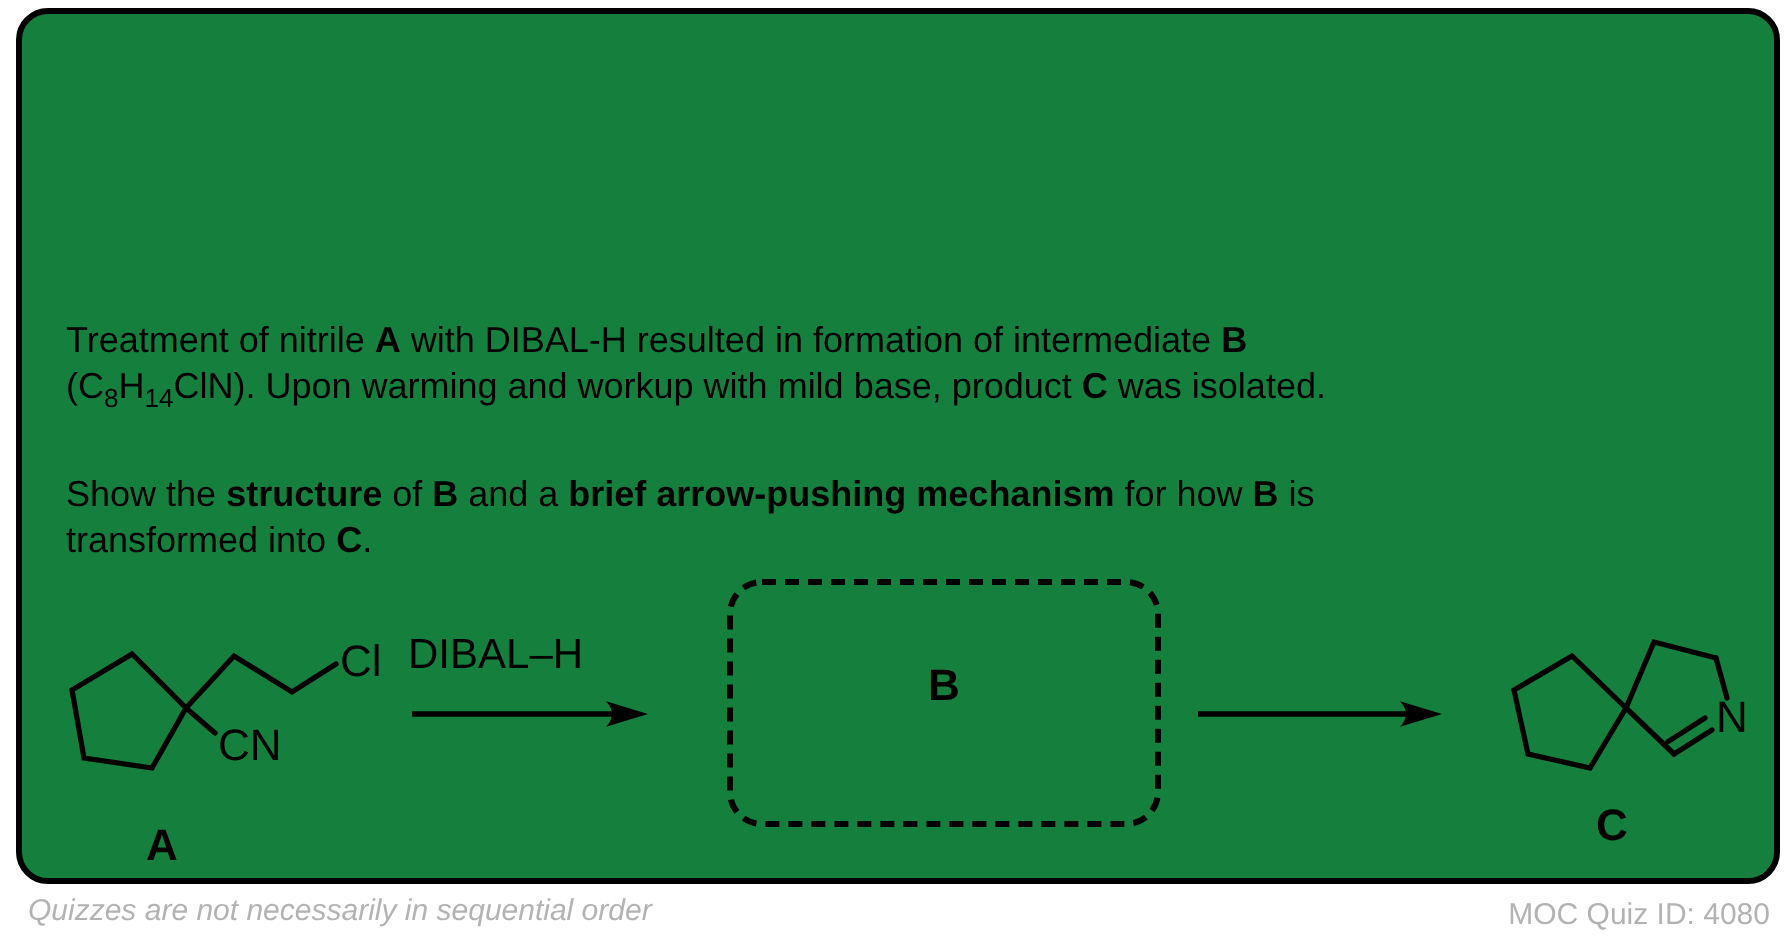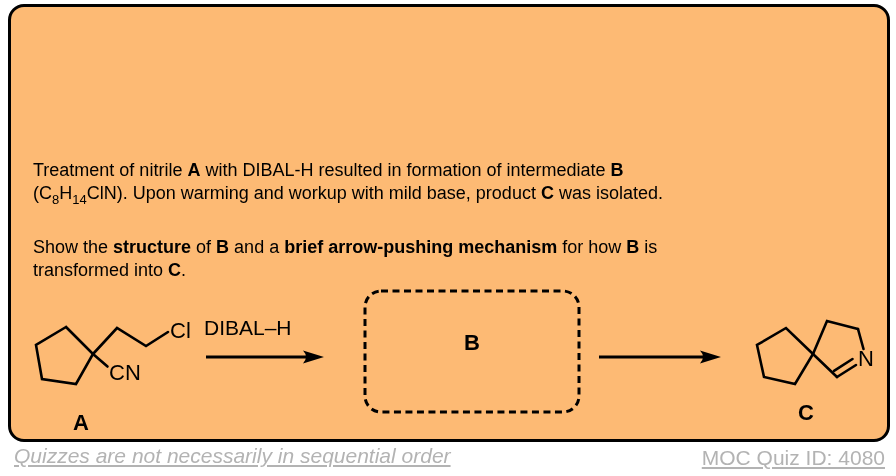--- a/index.html
+++ b/index.html
@@ -5,42 +5,42 @@
   html,body { margin:0; padding:0; }
   body {
     width:896px; height:476px; background:#ffffff; position:relative;
     font-family:"Liberation Sans", sans-serif; color:#000;
     overflow:hidden;
   }
   .abs { position:absolute; }
   .card {
     position:absolute; left:8px; top:4px; width:882px; height:438px;
     border:3px solid #000; border-radius:16px; box-sizing:border-box;
-    background:#fdba74;
+    background:#15803d;
   }
   .qtext { position:absolute; font-size:18px; line-height:23px; white-space:nowrap; }
   #p1 { left:22px; top:152px; }
   #p2 { left:22px; top:229px; }
   .qtext b { font-weight:bold; }
   .qtext sub { font-size:13px; }
   .reagent {
     position:absolute; left:193px; top:310px; width:122px;
     text-align:left; font-size:21px; line-height:22px;
   }
   #b-box { left:352px; top:282px; width:218px; height:125px; }
   .b-label {
     position:absolute; left:0; right:0; top:43px; text-align:center;
     font-size:22px; line-height:22px; font-weight:bold;
   }
   .b-formula {
     position:absolute; left:0; right:0; top:92px; text-align:center;
     font-size:22px; line-height:22px;
   }
   .b-formula sub { font-size:16px; }
-  .footnote { position:absolute; color:#b3b3b3; font-size:21px; line-height:24px; white-space:nowrap;text-decoration:underline; }
+  .footnote { position:absolute; color:#b3b3b3; font-size:15px; line-height:24px; white-space:nowrap; }
   #foot-left { left:14px; top:444px; font-style:italic; }
   #foot-right { right:11px; top:446px; }
   svg text { font-family:"Liberation Sans", sans-serif; }
 </style>
 </head>
 <body>
 
 <div class="card">
 
   <div class="qtext" id="p1">

